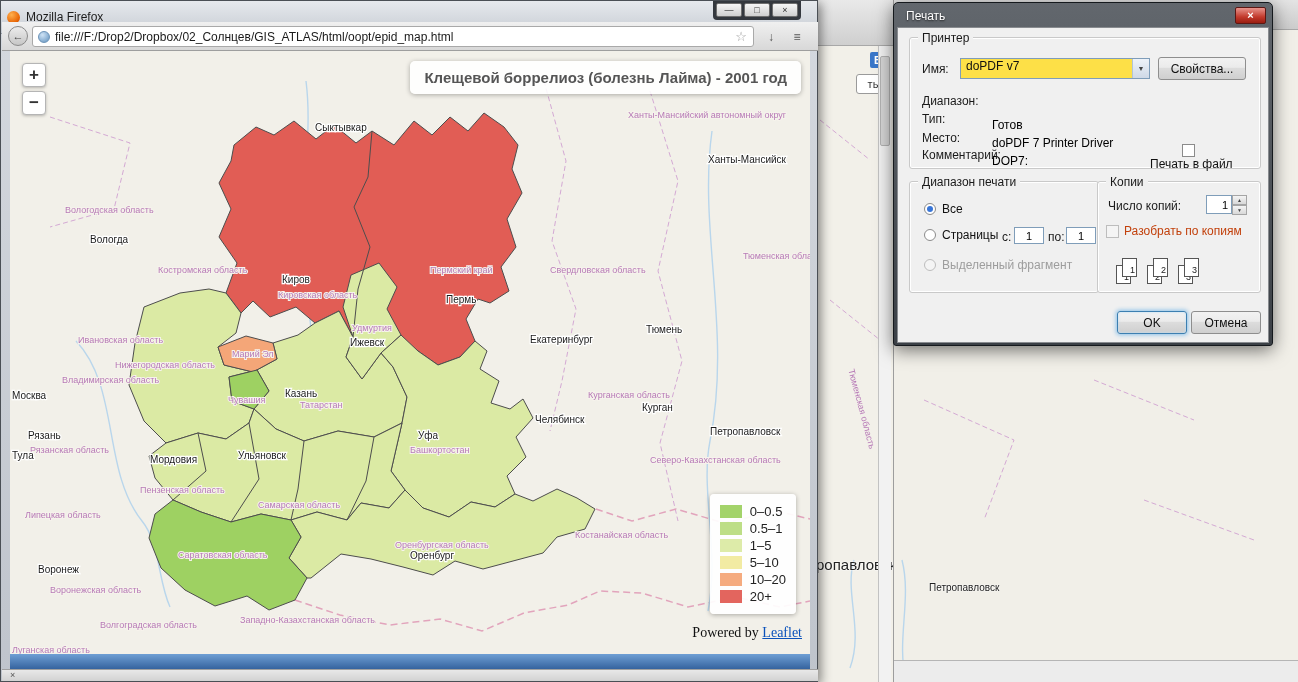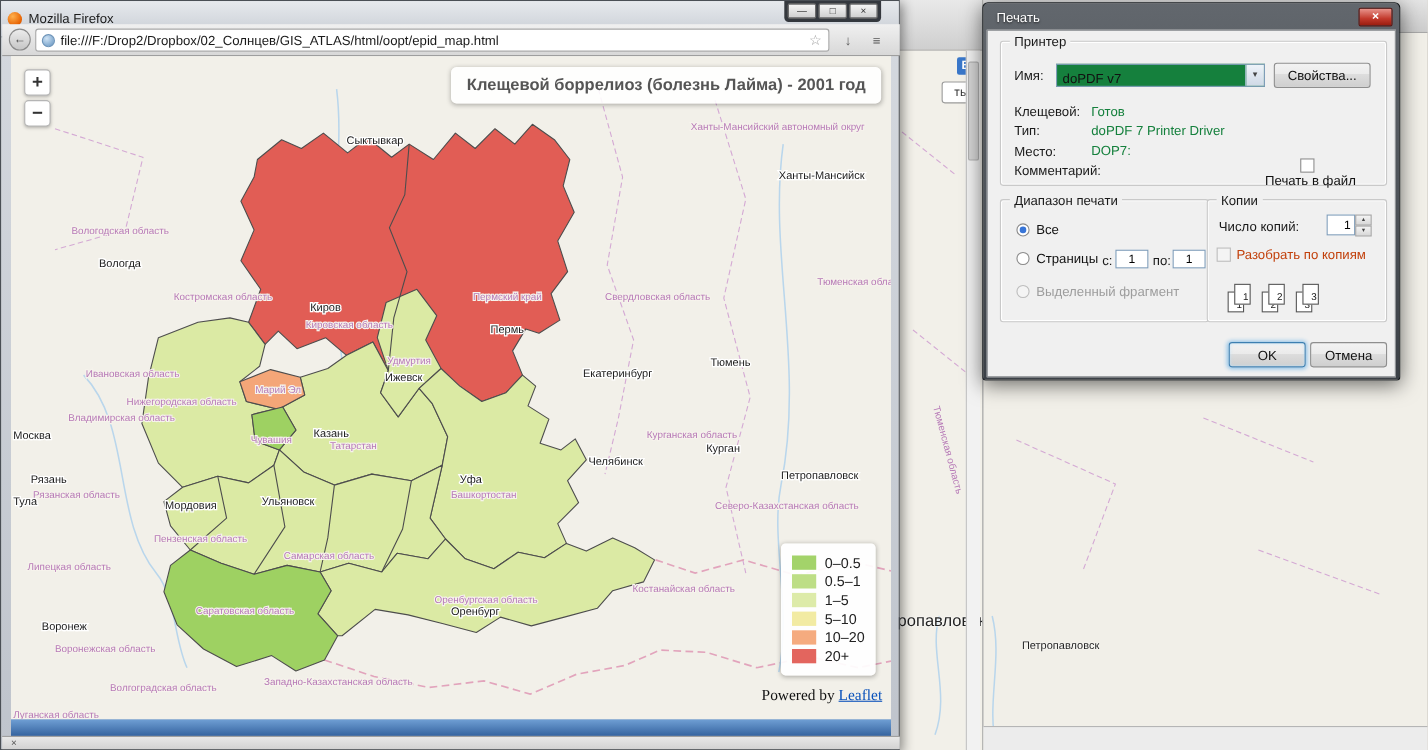--- a/index.html
+++ b/index.html
@@ -108,23 +108,23 @@
   .dlg-close { position:absolute; right:3px; top:1px; width:31px; height:17px;
      background:linear-gradient(#e8948c,#c2392b 60%,#991d10); border:1px solid #5c1713; border-radius:2px;
      color:#fff; font-size:11px; font-weight:bold; text-align:center; line-height:15px; }
   .dlg-body { position:relative; width:372px; height:316px; background:#f0f0f0;
      border:1px solid #898c90; font-size:12px; color:#111; }
   .groupbox { position:absolute; border:1px solid #c9c9c9; border-radius:3px;
      box-shadow:inset 0 0 0 1px #ffffff; }
   .groupbox-label { position:absolute; left:8px; top:-7px; background:#f0f0f0; padding:0 4px;
      font-size:12px; color:#1a1a1a; }
   .fld-label { position:absolute; font-size:12px; color:#1a1a1a; white-space:nowrap; }
-  .fld-value { position:absolute; font-size:12px; color:#15803d; white-space:nowrap; }
-  .combo { position:absolute; height:21px; background:#15803d; border:1px solid #7f9db9;
-     display:flex; align-items:flex-end; }
+  .fld-value { position:absolute; font-size:12px; color:#000000; white-space:nowrap;margin-top:24px; }
+  .combo { position:absolute; height:21px; background:#fde047; border:1px solid #7f9db9;
+     display:flex; align-items:flex-start; }
   .combo-value { flex:1; font-size:12px; padding-left:5px; white-space:nowrap; overflow:hidden; }
   .combo-btn { width:17px; height:100%; background:linear-gradient(#eef3f9,#cfd9e6);
      border-left:1px solid #b0c4d8; font-size:7px; color:#444; text-align:center; line-height:19px; }
   .win-btn { position:absolute; background:linear-gradient(#f2f2f2,#ebebeb 45%,#dddddd 46%,#cfcfcf);
      border:1px solid #8e8e8e; border-radius:3px; font-size:12px; color:#111; text-align:center; }
   .win-btn.default { border-color:#3c7fb1; box-shadow:0 0 4px 1px #8bc1e8, inset 0 0 3px #bfe1f7; }
   .checkbox { position:absolute; display:flex; align-items:center; }
   .checkbox .box { width:13px; height:13px; background:#fff; border:1px solid #8b8b8b; margin-right:5px; flex:none; }
   .checkbox.disabled .box { background:#f4f4f4; border-color:#bdbdbd; }
   .checkbox.disabled .cb-label { color:#c2410c; }
@@ -335,21 +335,21 @@
     <div class="dlg-body">
 
       <div class="groupbox" style="left:11px; top:9px; width:352px; height:132px;">
         <div class="groupbox-label">Принтер</div>
         <div class="fld-label" style="left:12px; top:24px;">Имя:</div>
         <div class="combo" style="left:50px; top:20px; width:190px;">
           <div class="combo-value">doPDF v7</div>
           <div class="combo-btn">▼</div>
         </div>
         <button class="win-btn" style="left:248px; top:19px; width:88px; height:23px;">Свойства...</button>
-        <div class="fld-label" style="left:12px; top:56px;">Клещевой:</div>
+        <div class="fld-label" style="left:12px; top:56px;">Диапазон:</div>
         <div class="fld-value" style="left:82px; top:56px;">Готов</div>
         <div class="fld-label" style="left:12px; top:74px;">Тип:</div>
         <div class="fld-value" style="left:82px; top:74px;">doPDF 7 Printer Driver</div>
         <div class="fld-label" style="left:12px; top:93px;">Место:</div>
         <div class="fld-value" style="left:82px; top:92px;">DOP7:</div>
         <div class="fld-label" style="left:12px; top:110px;">Комментарий:</div>
         <div class="checkbox" style="left:240px; top:106px;flex-direction:column;">
           <div class="box"></div>
           <div class="cb-label">Печать в файл</div>
         </div>

